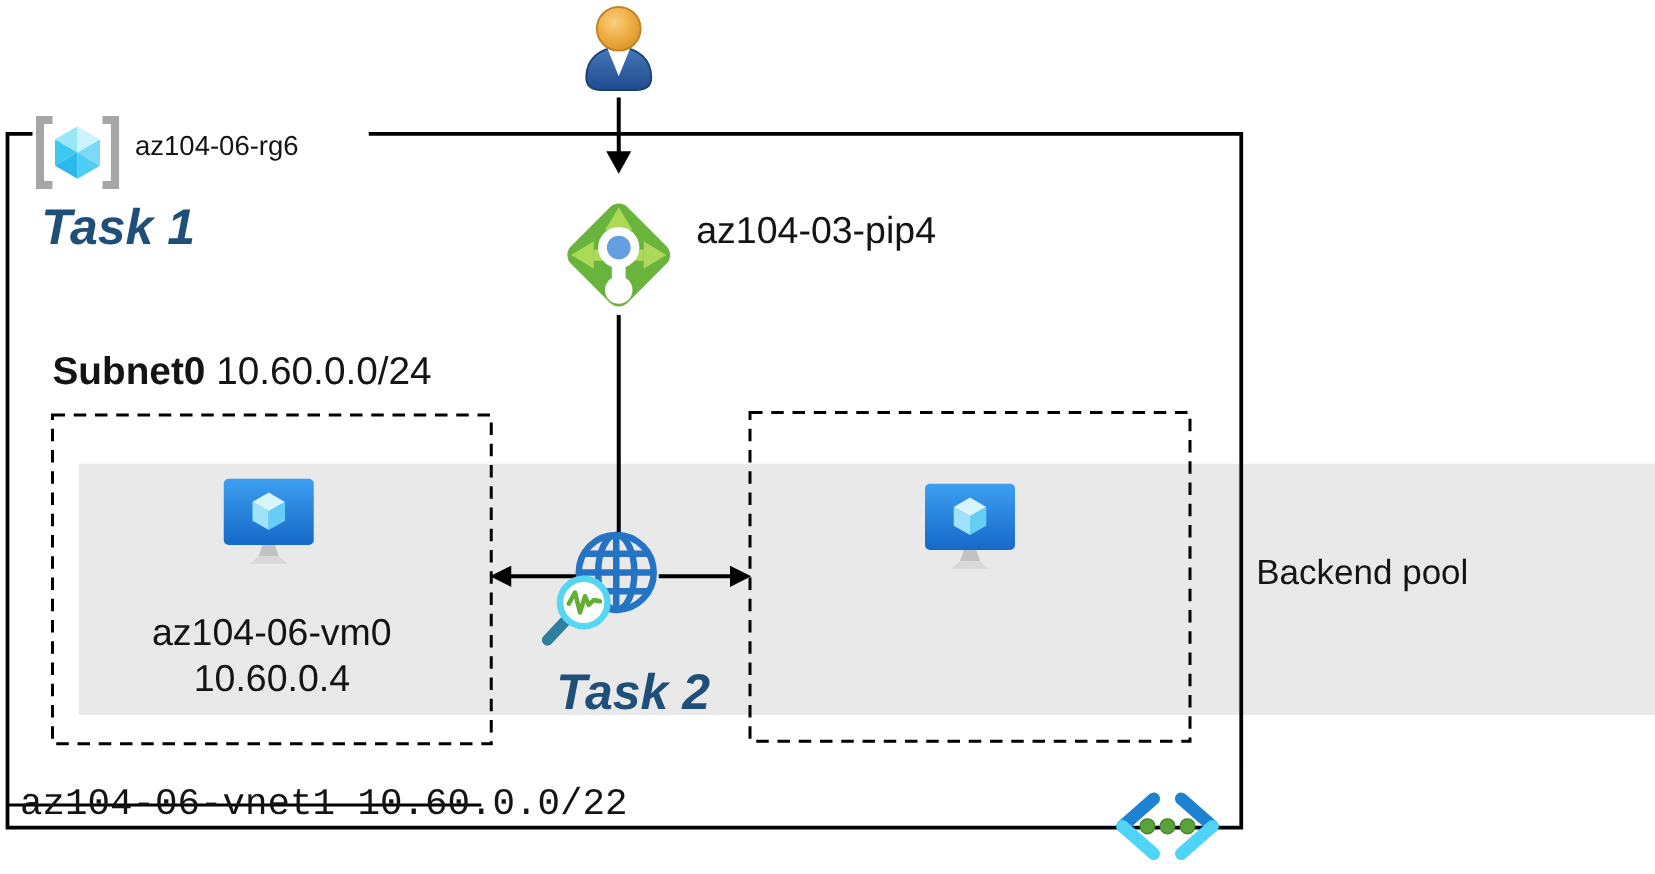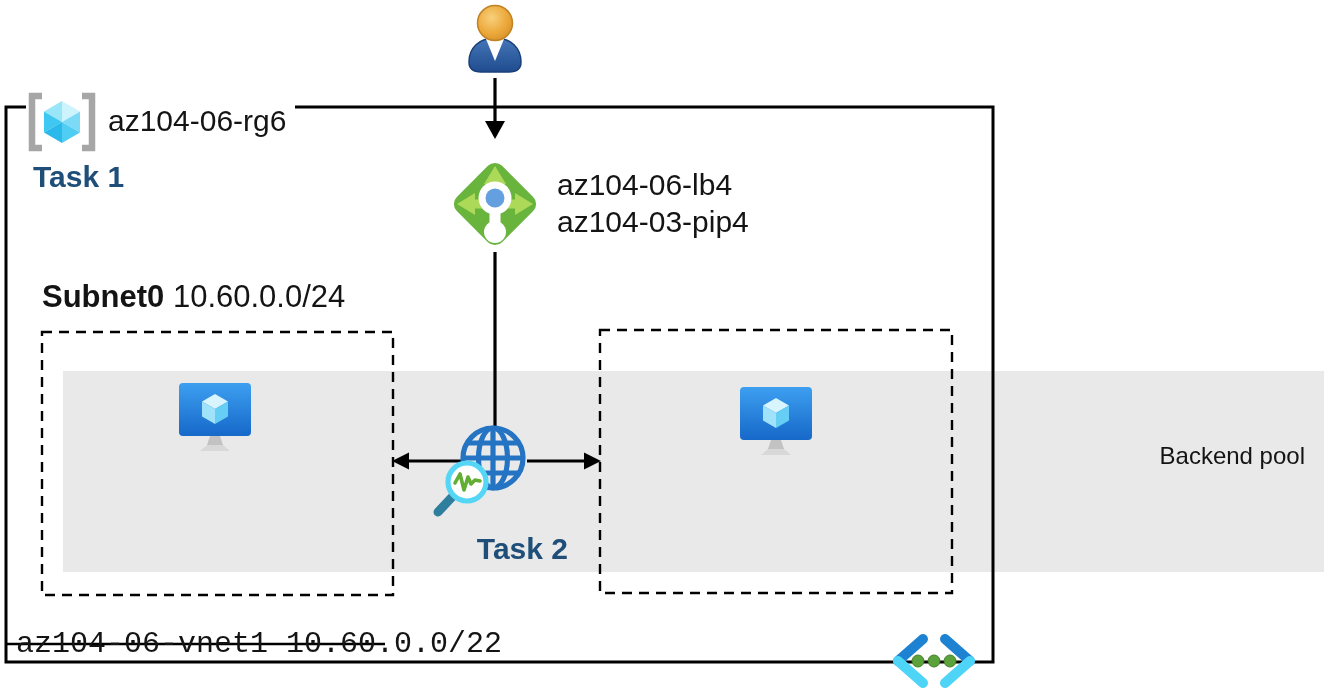--- a/index.html
+++ b/index.html
@@ -4,33 +4,33 @@
 <style>
   html,body{margin:0;padding:0;background:#fff;}
   .canvas{
     position:relative;width:1324px;height:699px;background:#ffffff;overflow:hidden;
     font-family:"Liberation Sans", sans-serif;color:#141414;
   }
   .band{position:absolute;left:63px;top:371px;width:1261px;height:201px;background:#e9e9e9;z-index:1;}
   .lines{position:absolute;left:0;top:0;z-index:2;}
   .icon{position:absolute;z-index:3;}
   .lbl{position:absolute;z-index:4;white-space:nowrap;}
-  .rg-name{left:108px;top:104px;font-size:30px;}
-  .task{font-weight:bold;color:#1f4e79;font-size:30px;}
+  .rg-name{left:108px;top:104px;font-size:22px;}
+  .task{font-weight:bold;color:#1f4e79;font-size:40px;font-style:italic;}
   .task1{left:33px;top:160px;}
   .task2{left:426px;top:532px;width:142px;text-align:right;}
   .lb-labels{left:557px;top:166px;font-size:30px;line-height:37px;}
   .subnet-title{top:279px;font-size:31px;text-align:left;}
   .subnet-title b{font-weight:bold;}
   .subnet0-title{left:42px;width:351px;}
   .subnet1-title{left:600px;width:352px;}
   .vm-text{font-size:30px;line-height:37px;text-align:center;}
   .vm0-text{left:42px;width:351px;top:488px;}
   .vm1-text{left:600px;width:352px;top:491px;}
-  .backend{left:1005px;width:300px;top:442px;font-size:24px;text-align:right;}
+  .backend{left:1005px;width:300px;top:442px;font-size:28px;text-align:left;}
   .vnet-label{left:16px;top:627px;font-size:30px;font-family:Liberation Mono, monospace;}
 </style>
 </head>
 <body>
 
 <div class="canvas">
 
   <div class="band"></div>
 
   <svg class="lines" width="1324" height="699" viewBox="0 0 1324 699">
@@ -154,30 +154,31 @@
       <circle cx="31" cy="31" r="6"></circle>
       <circle cx="47" cy="31" r="6"></circle>
       <circle cx="63" cy="31" r="6"></circle>
     </g>
   </svg>
 
   <div class="lbl rg-name">az104-06-rg6</div>
   <div class="lbl task task1">Task 1</div>
 
   <div class="lbl lb-labels">
-    <div>az104-06-lb4</div>
     <div>az104-03-pip4</div>
   </div>
 
   <div class="lbl subnet-title subnet0-title">
     <b>Subnet0</b>
     <span>10.60.0.0/24</span>
   </div>
 
   <div class="lbl vm-text vm0-text">
+    <div>az104-06-vm0</div>
+    <div>10.60.0.4</div>
   </div>
   <div class="lbl vm-text vm1-text">
   </div>
 
   <div class="lbl task task2">Task 2</div>
 
   <div class="lbl backend">Backend pool</div>
 
   <div class="lbl vnet-label">
     <span>az104-06-vnet1</span>

